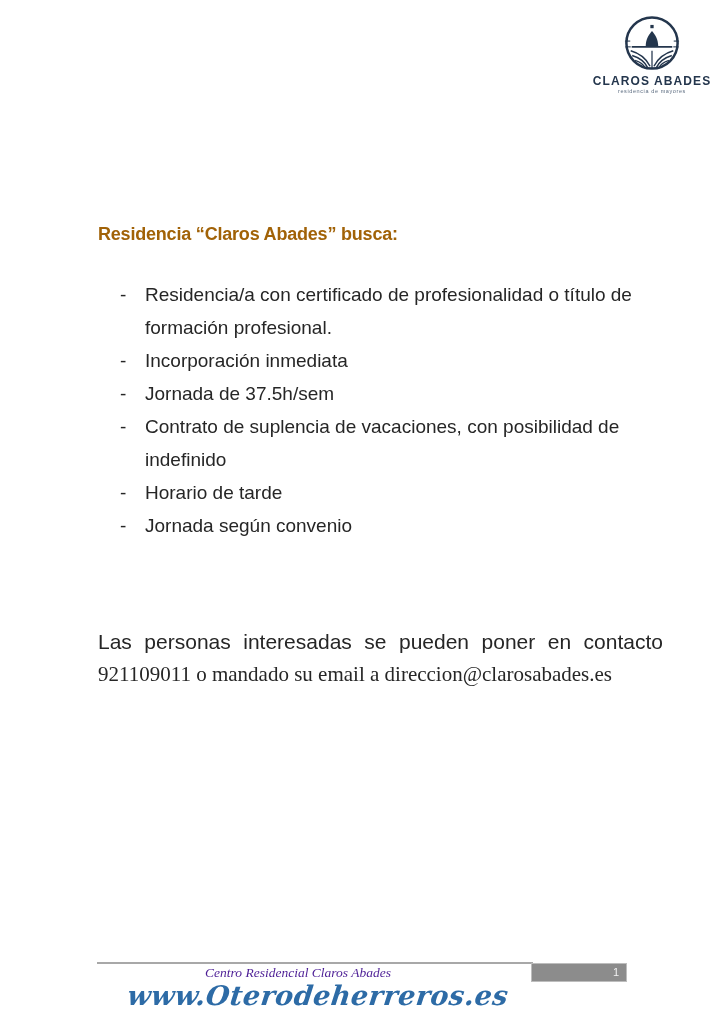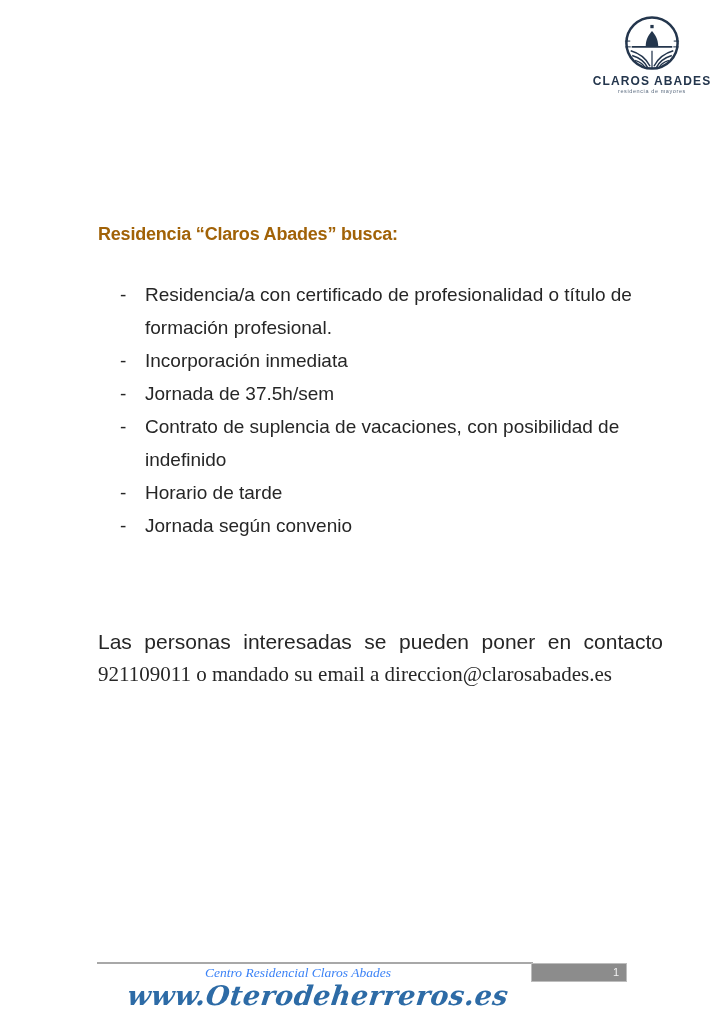--- a/index.html
+++ b/index.html
@@ -103,21 +103,21 @@
   }
   .footer-center {
     position: absolute;
     left: 98px;
     top: 965px;
     width: 400px;
     text-align: center;
     font-family: "Liberation Serif", serif;
     font-style: italic;
     font-size: 13.5px;
-    color: #3b82f6;
+    color: #4c1d95;
   }
   .page-bar {
     position: absolute;
     left: 531px;
     top: 963px;
     width: 96px;
     height: 19px;
     background: var(--page-bar-gray, #8c8c8c);
     border: 1px solid #bdbdbd;
     box-sizing: border-box;

